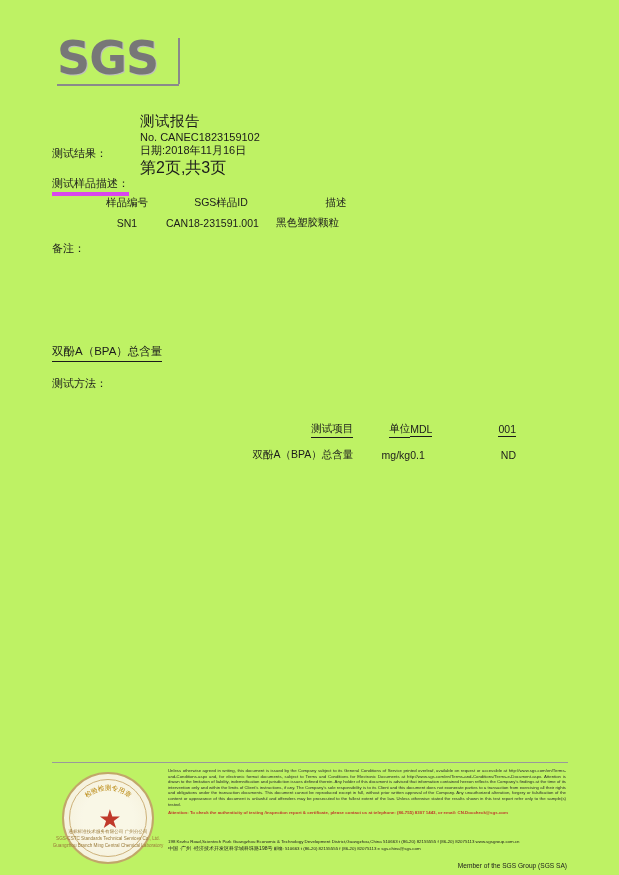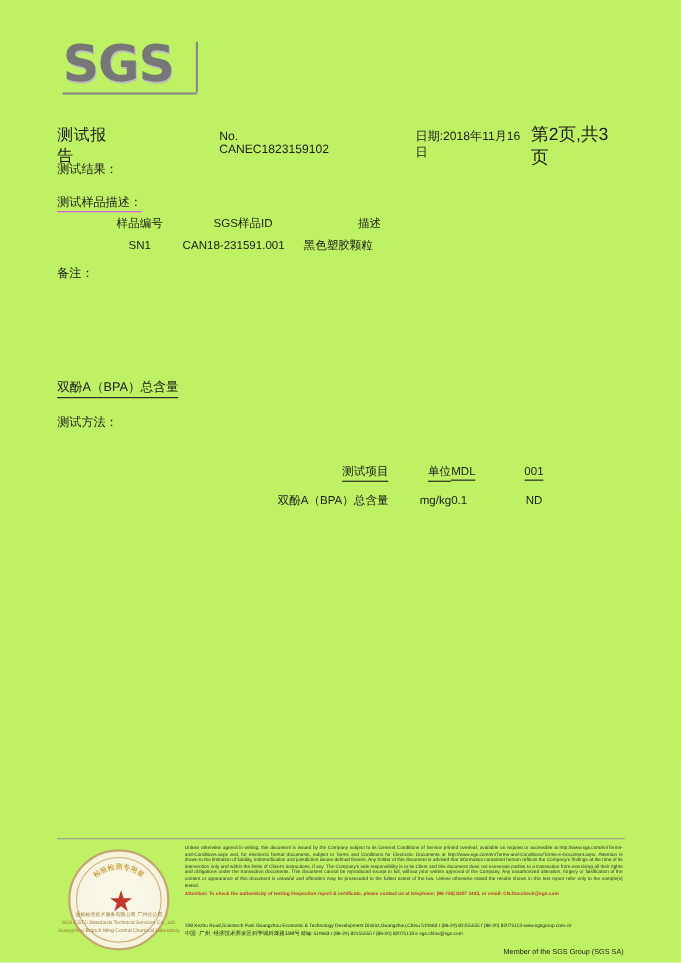--- a/index.html
+++ b/index.html
@@ -49,20 +49,21 @@
   }
 
   
   .title-row {
     position: absolute;
     left: 52px;
     top: 112px;
     width: 516px;
     display: flex;
     align-items: baseline;
+    flex-direction: column;
   }
   .doc-title {
     font-size: 14.5px;
     color: #1b1b1b;
     letter-spacing: 0.5px;
   }
   .doc-no {
     margin-left: 88px;
     font-size: 11px;
     color: #1b1b1b;
@@ -78,21 +79,21 @@
   }
 
   
   .line {
     position: absolute;
     font-size: 11px;
     color: #1b1b1b;
     white-space: nowrap;
   }
   .u {
-    border-bottom: 1px solid #d946ef;
+    border-bottom: 4px solid #d946ef;
     padding-bottom: 1px;
   }
   .section-head {
     position: absolute;
     font-size: 11.5px;
     color: #1b1b1b;
     font-weight: normal;
     border-bottom: 1px solid #1b1b1b;
     padding-bottom: 2px;
     white-space: nowrap;
@@ -168,21 +169,21 @@
     padding-bottom: 1px;
     display: inline-block;
   }
   .res-table td {
     padding: 7px 0 0 0;
     white-space: nowrap;
   }
   .res-c-item { width: 296px; text-align: right; }
   .res-c-unit { width: 56px; text-align: right; }
   .res-c-mdl  { width: 44px; text-align: left; }
-  .res-c-val  { width: 60px; text-align: center; }
+  .res-c-val  { width: 60px; text-align: right; }
 
   
   .footer-rule {
     position: absolute;
     left: 52px;
     top: 762px;
     width: 516px;
     border-top: 1px solid #9a9a9a;
   }
   .stamp {

